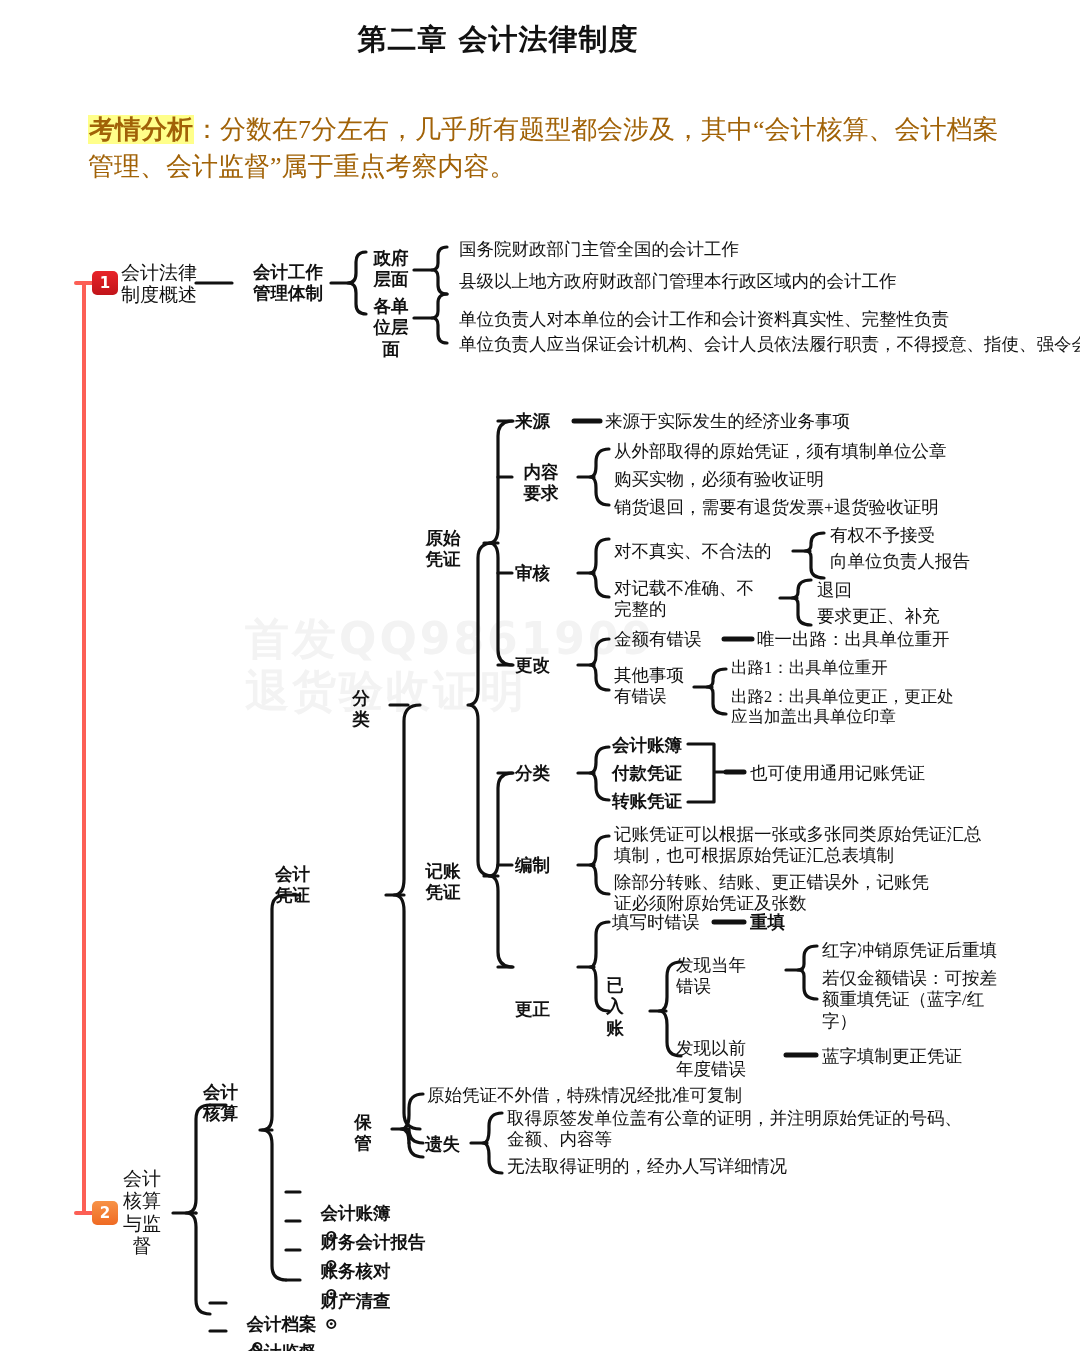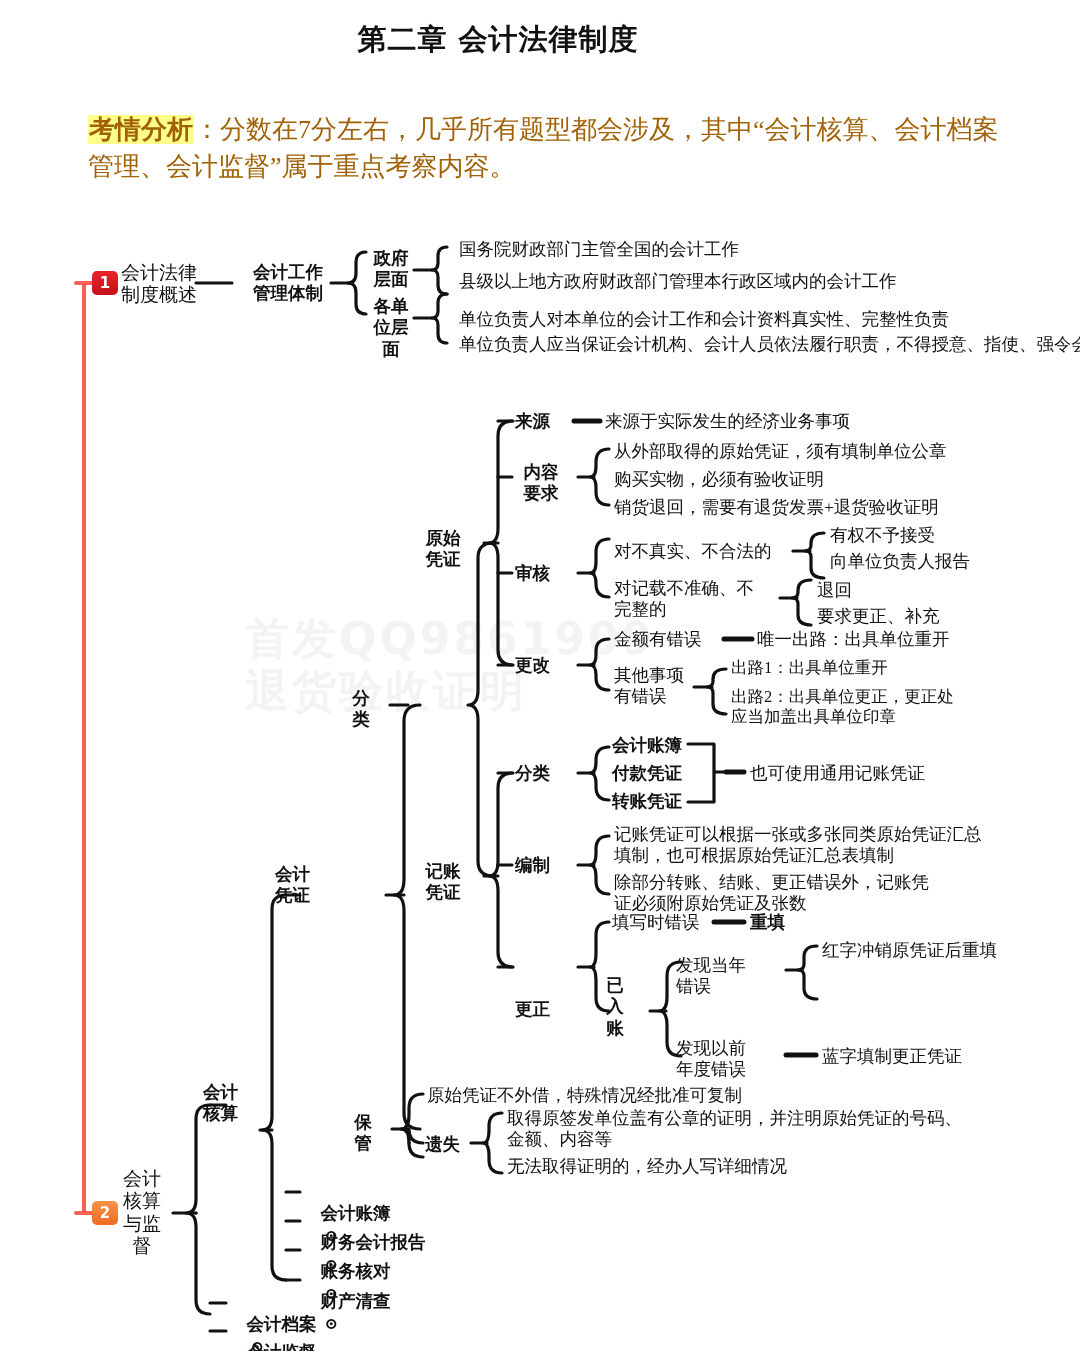--- a/index.html
+++ b/index.html
@@ -247,20 +247,23 @@
   <div class="node b" style="left:515px;top:957px;margin-top:42px;">更正</div>
   <div class="node" style="left:612px;top:912px;">填写时错误</div>
   <div class="node b" style="left:750px;top:912px;">重填</div>
 
   <div class="node b ctr" style="left:604px;top:975px;width:22px;">已
 入
 账</div>
   <div class="node" style="left:676px;top:955px;">发现当年
 错误</div>
   <div class="node" style="left:822px;top:940px;">红字冲销原凭证后重填</div>
+  <div class="node" style="left:822px;top:968px;">若仅金额错误：可按差
+额重填凭证（蓝字/红
+字）</div>
   <div class="node" style="left:676px;top:1038px;">发现以前
 年度错误</div>
   <div class="node" style="left:822px;top:1046px;">蓝字填制更正凭证</div>
 
   <div class="node" style="left:427px;top:1085px;">原始凭证不外借，特殊情况经批准可复制</div>
   <div class="node b" style="left:425px;top:1134px;">遗失</div>
   <div class="node" style="left:507px;top:1108px;">取得原签发单位盖有公章的证明，并注明原始凭证的号码、
 金额、内容等</div>
   <div class="node" style="left:507px;top:1156px;">无法取得证明的，经办人写详细情况</div>
 

